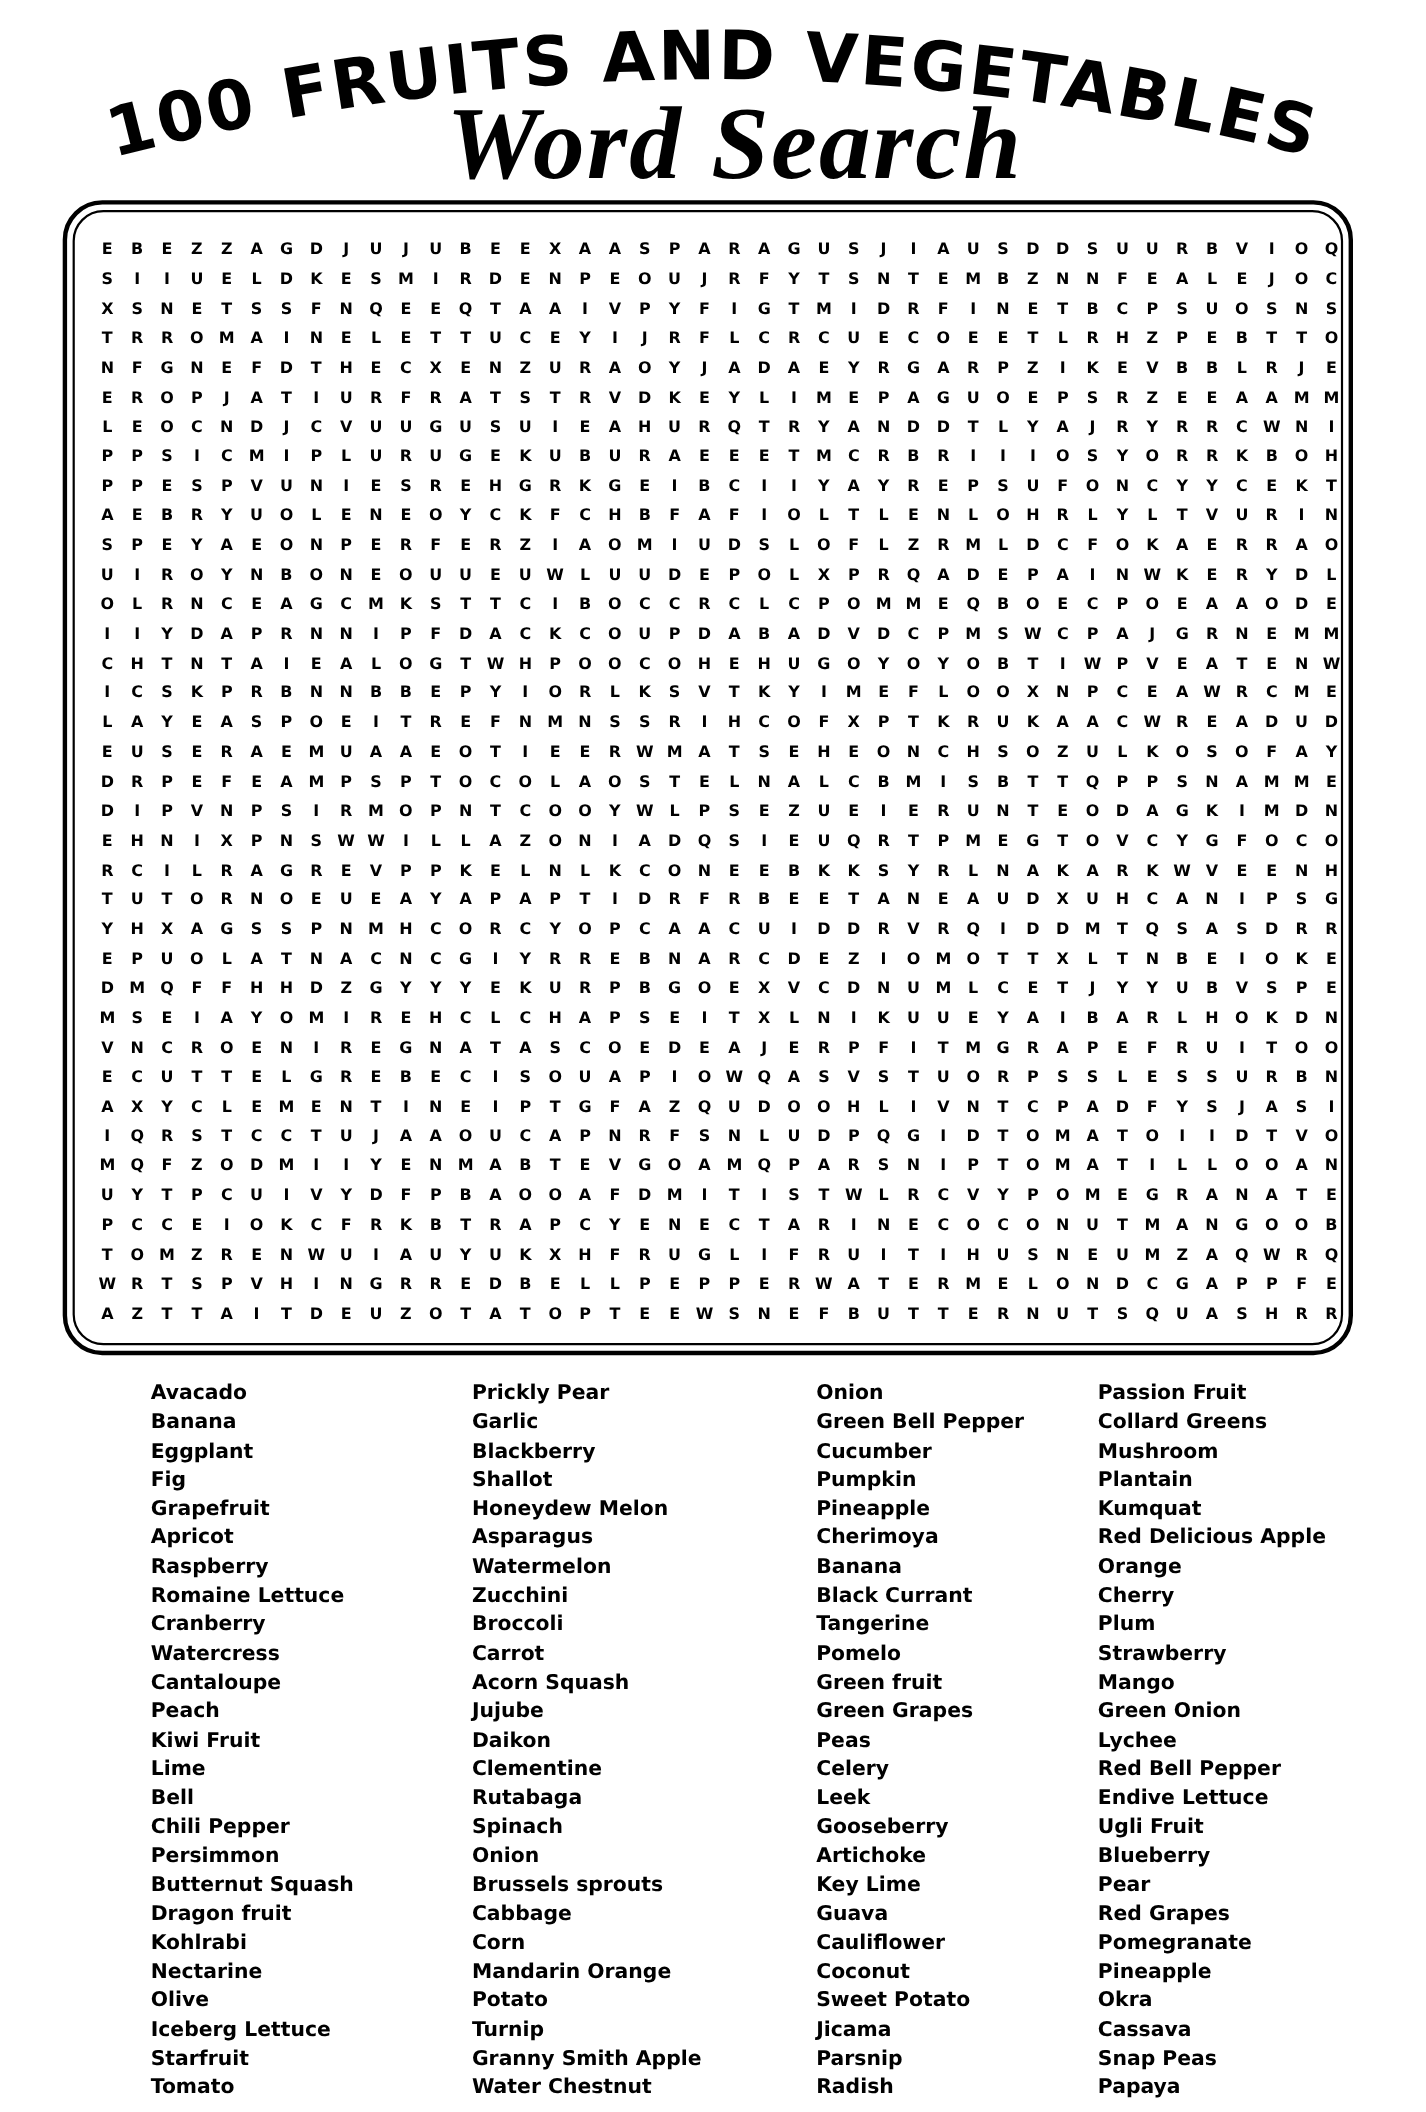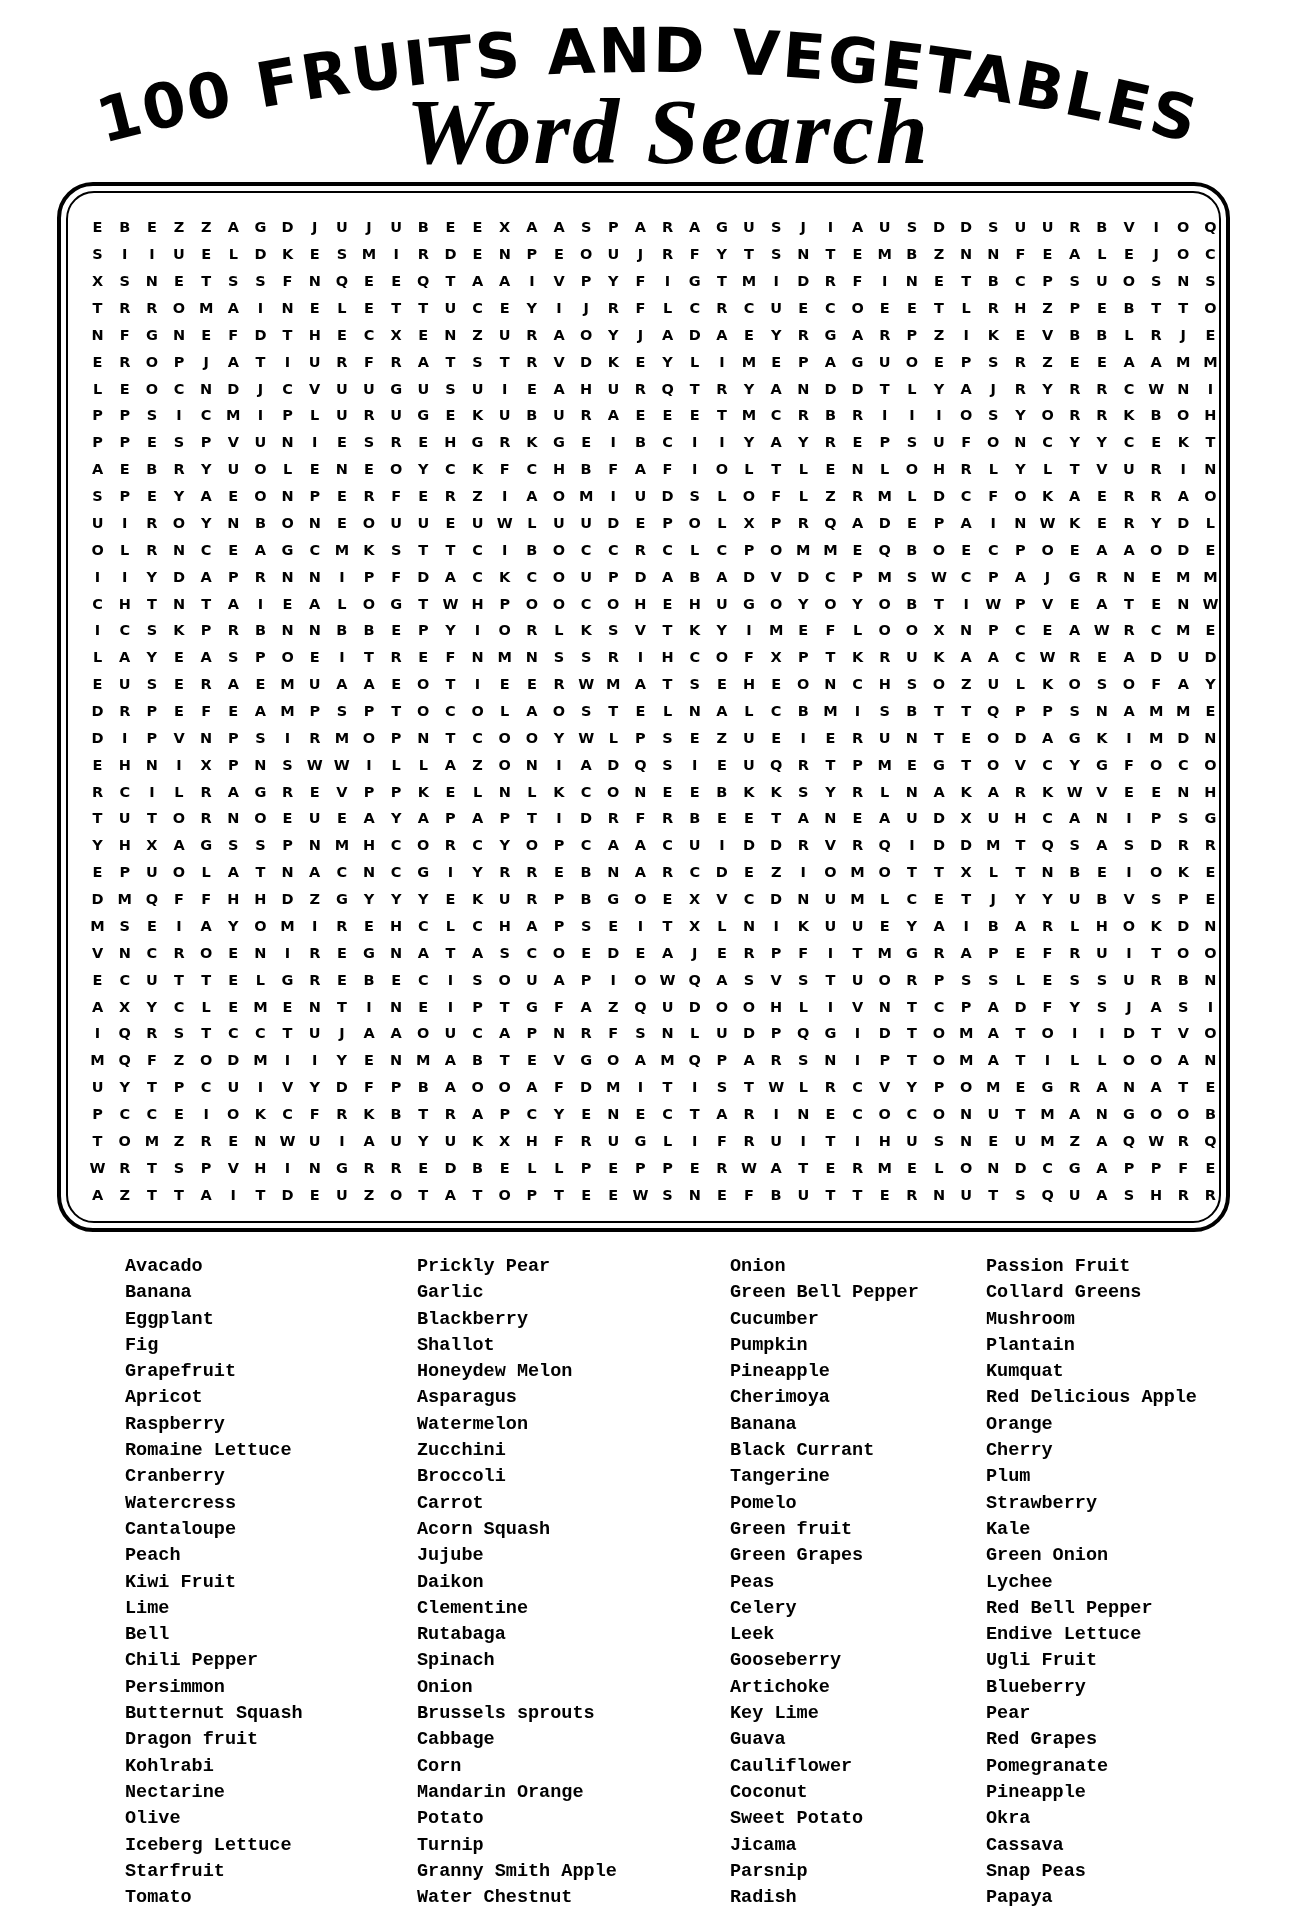--- a/index.html
+++ b/index.html
@@ -29,21 +29,21 @@
   }
   .letters{
     position:absolute;left:23px;top:28px;width:1140px;height:994px;
     display:grid;grid-template-columns:repeat(42,1fr);grid-template-rows:repeat(37,1fr);
   }
   .cell{
     display:flex;align-items:center;justify-content:center;
     font-weight:bold;font-size:14.5px;color:#000;
   }
   
-  .word-lists{position:absolute;left:4px;top:1254px;width:1072px;height:666px;font-family:Liberation Mono, monospace;}
+  .word-lists{position:absolute;left:16px;top:1254px;width:1072px;height:666px;}
   .wcol{position:absolute;top:0;white-space:nowrap;}
   .wcol1{left:121px}.wcol2{left:413px}.wcol3{left:726px}.wcol4{left:982px}
   .word{font-weight:bold;font-size:18.5px;line-height:26.3px;color:#000;}
 </style>
 </head>
 <body>
 
 <div class="page">
 
   <svg class="arch-title" width="1296" height="200" viewBox="0 0 1296 200" xmlns="http://www.w3.org/2000/svg" xmlns:xlink="http://www.w3.org/1999/xlink">
@@ -1703,21 +1703,21 @@
         <div class="word">Passion Fruit</div>
         <div class="word">Collard Greens</div>
         <div class="word">Mushroom</div>
         <div class="word">Plantain</div>
         <div class="word">Kumquat</div>
         <div class="word">Red Delicious Apple</div>
         <div class="word">Orange</div>
         <div class="word">Cherry</div>
         <div class="word">Plum</div>
         <div class="word">Strawberry</div>
-        <div class="word">Kale</div>
+        <div class="word">Mango</div>
         <div class="word">Green Onion</div>
         <div class="word">Lychee</div>
         <div class="word">Red Bell Pepper</div>
         <div class="word">Endive Lettuce</div>
         <div class="word">Ugli Fruit</div>
         <div class="word">Blueberry</div>
         <div class="word">Pear</div>
         <div class="word">Red Grapes</div>
         <div class="word">Pomegranate</div>
         <div class="word">Pineapple</div>

